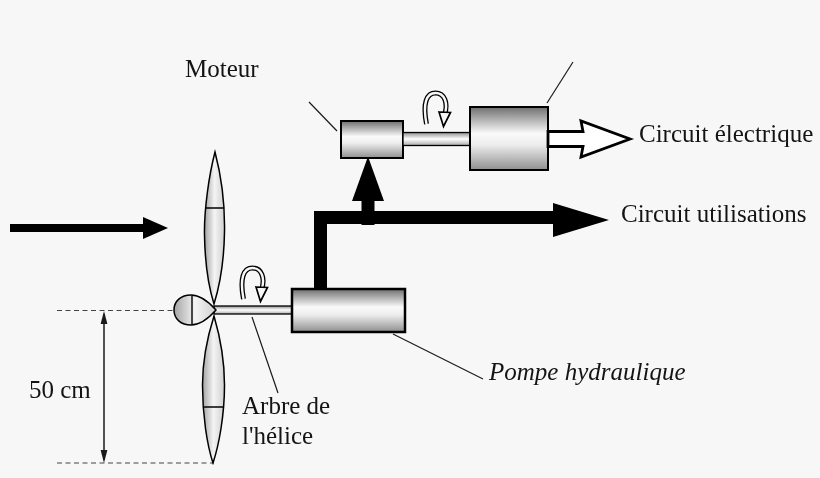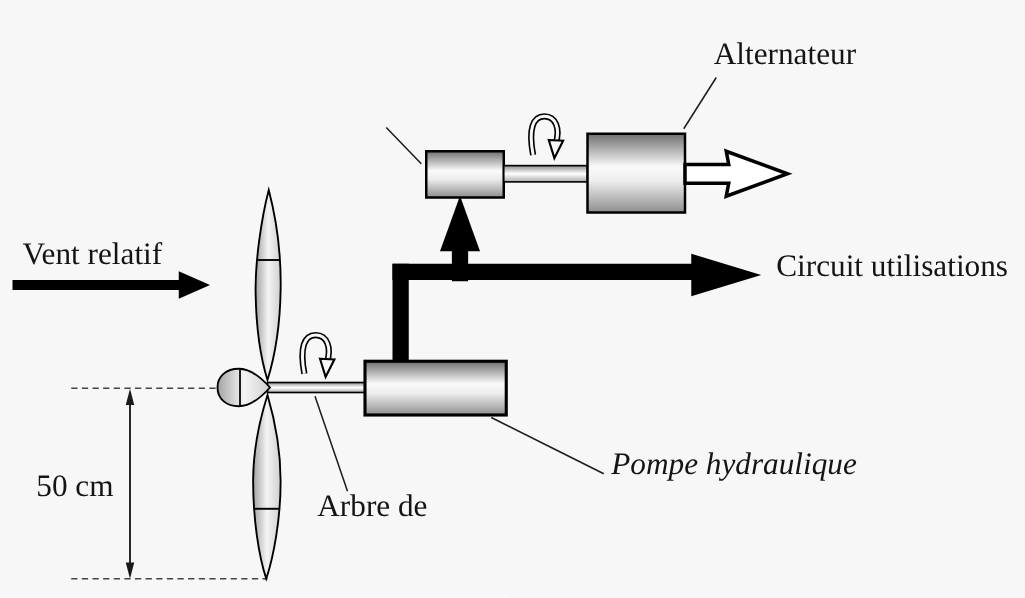--- a/index.html
+++ b/index.html
@@ -11,21 +11,21 @@
     font-family:"Liberation Serif", serif;
   }
   .stage svg{position:absolute;left:0;top:0;}
   .lbl{
     position:absolute;
     font-size:25px;
     line-height:30px;
     color:#141414;
     white-space:nowrap;
   }
-  .lbl.center{text-align:right;white-space:normal;}
+  .lbl.center{text-align:left;white-space:normal;}
 </style>
 </head>
 <body>
 
 <div class="stage">
 
   <svg width="820" height="478" viewBox="0 0 820 478">
     <defs>
       <linearGradient id="metalV" x1="0" y1="0" x2="0" y2="1">
         <stop offset="0" stop-color="#6f6f6f"></stop>
@@ -100,32 +100,33 @@
       <path d="M -9,15 C -13,-6 -9,-16 0,-16 C 9,-16 13,-6 9,6" fill="none" stroke="#f7f7f7" stroke-width="2.4"></path>
       <polygon points="3.5,3 15,3.5 8,17.5" fill="#f7f7f7" stroke="#000" stroke-width="1.7"></polygon>
     </g>
 
     <line x1="309" y1="102" x2="337" y2="131" stroke="#1a1a1a" stroke-width="1.2"></line>
     <line x1="573" y1="62" x2="547" y2="103" stroke="#1a1a1a" stroke-width="1.2"></line>
     <line x1="393" y1="334" x2="483" y2="379" stroke="#1a1a1a" stroke-width="1.2"></line>
     <line x1="252" y1="317" x2="278" y2="393" stroke="#1a1a1a" stroke-width="1.2"></line>
   </svg>
 
-  <div class="lbl" style="left:18px;top:189px;">Vent relatif</div>
 
   <div class="lbl" style="left:185px;top:54px;">
+    <div>Moteur</div>
   </div>
 
-  <div class="lbl" style="left:571px;top:29px;">Alternateur</div>
 
+  <div class="lbl" style="left:639px;top:119px;">Circuit électrique</div>
 
   <div class="lbl" style="left:621px;top:199px;">Circuit utilisations</div>
 
 
   <div class="lbl" style="left:489px;top:357px;font-style:italic;">Pompe hydraulique</div>
 
   <div class="lbl center" style="left:242px;top:391px;width:100px;">
     <div>Arbre de</div>
+    <div>l'hélice</div>
   </div>
 
   <div class="lbl" style="left:29px;top:375px;">50 cm</div>
 
 </div>
 
 </body></html>

